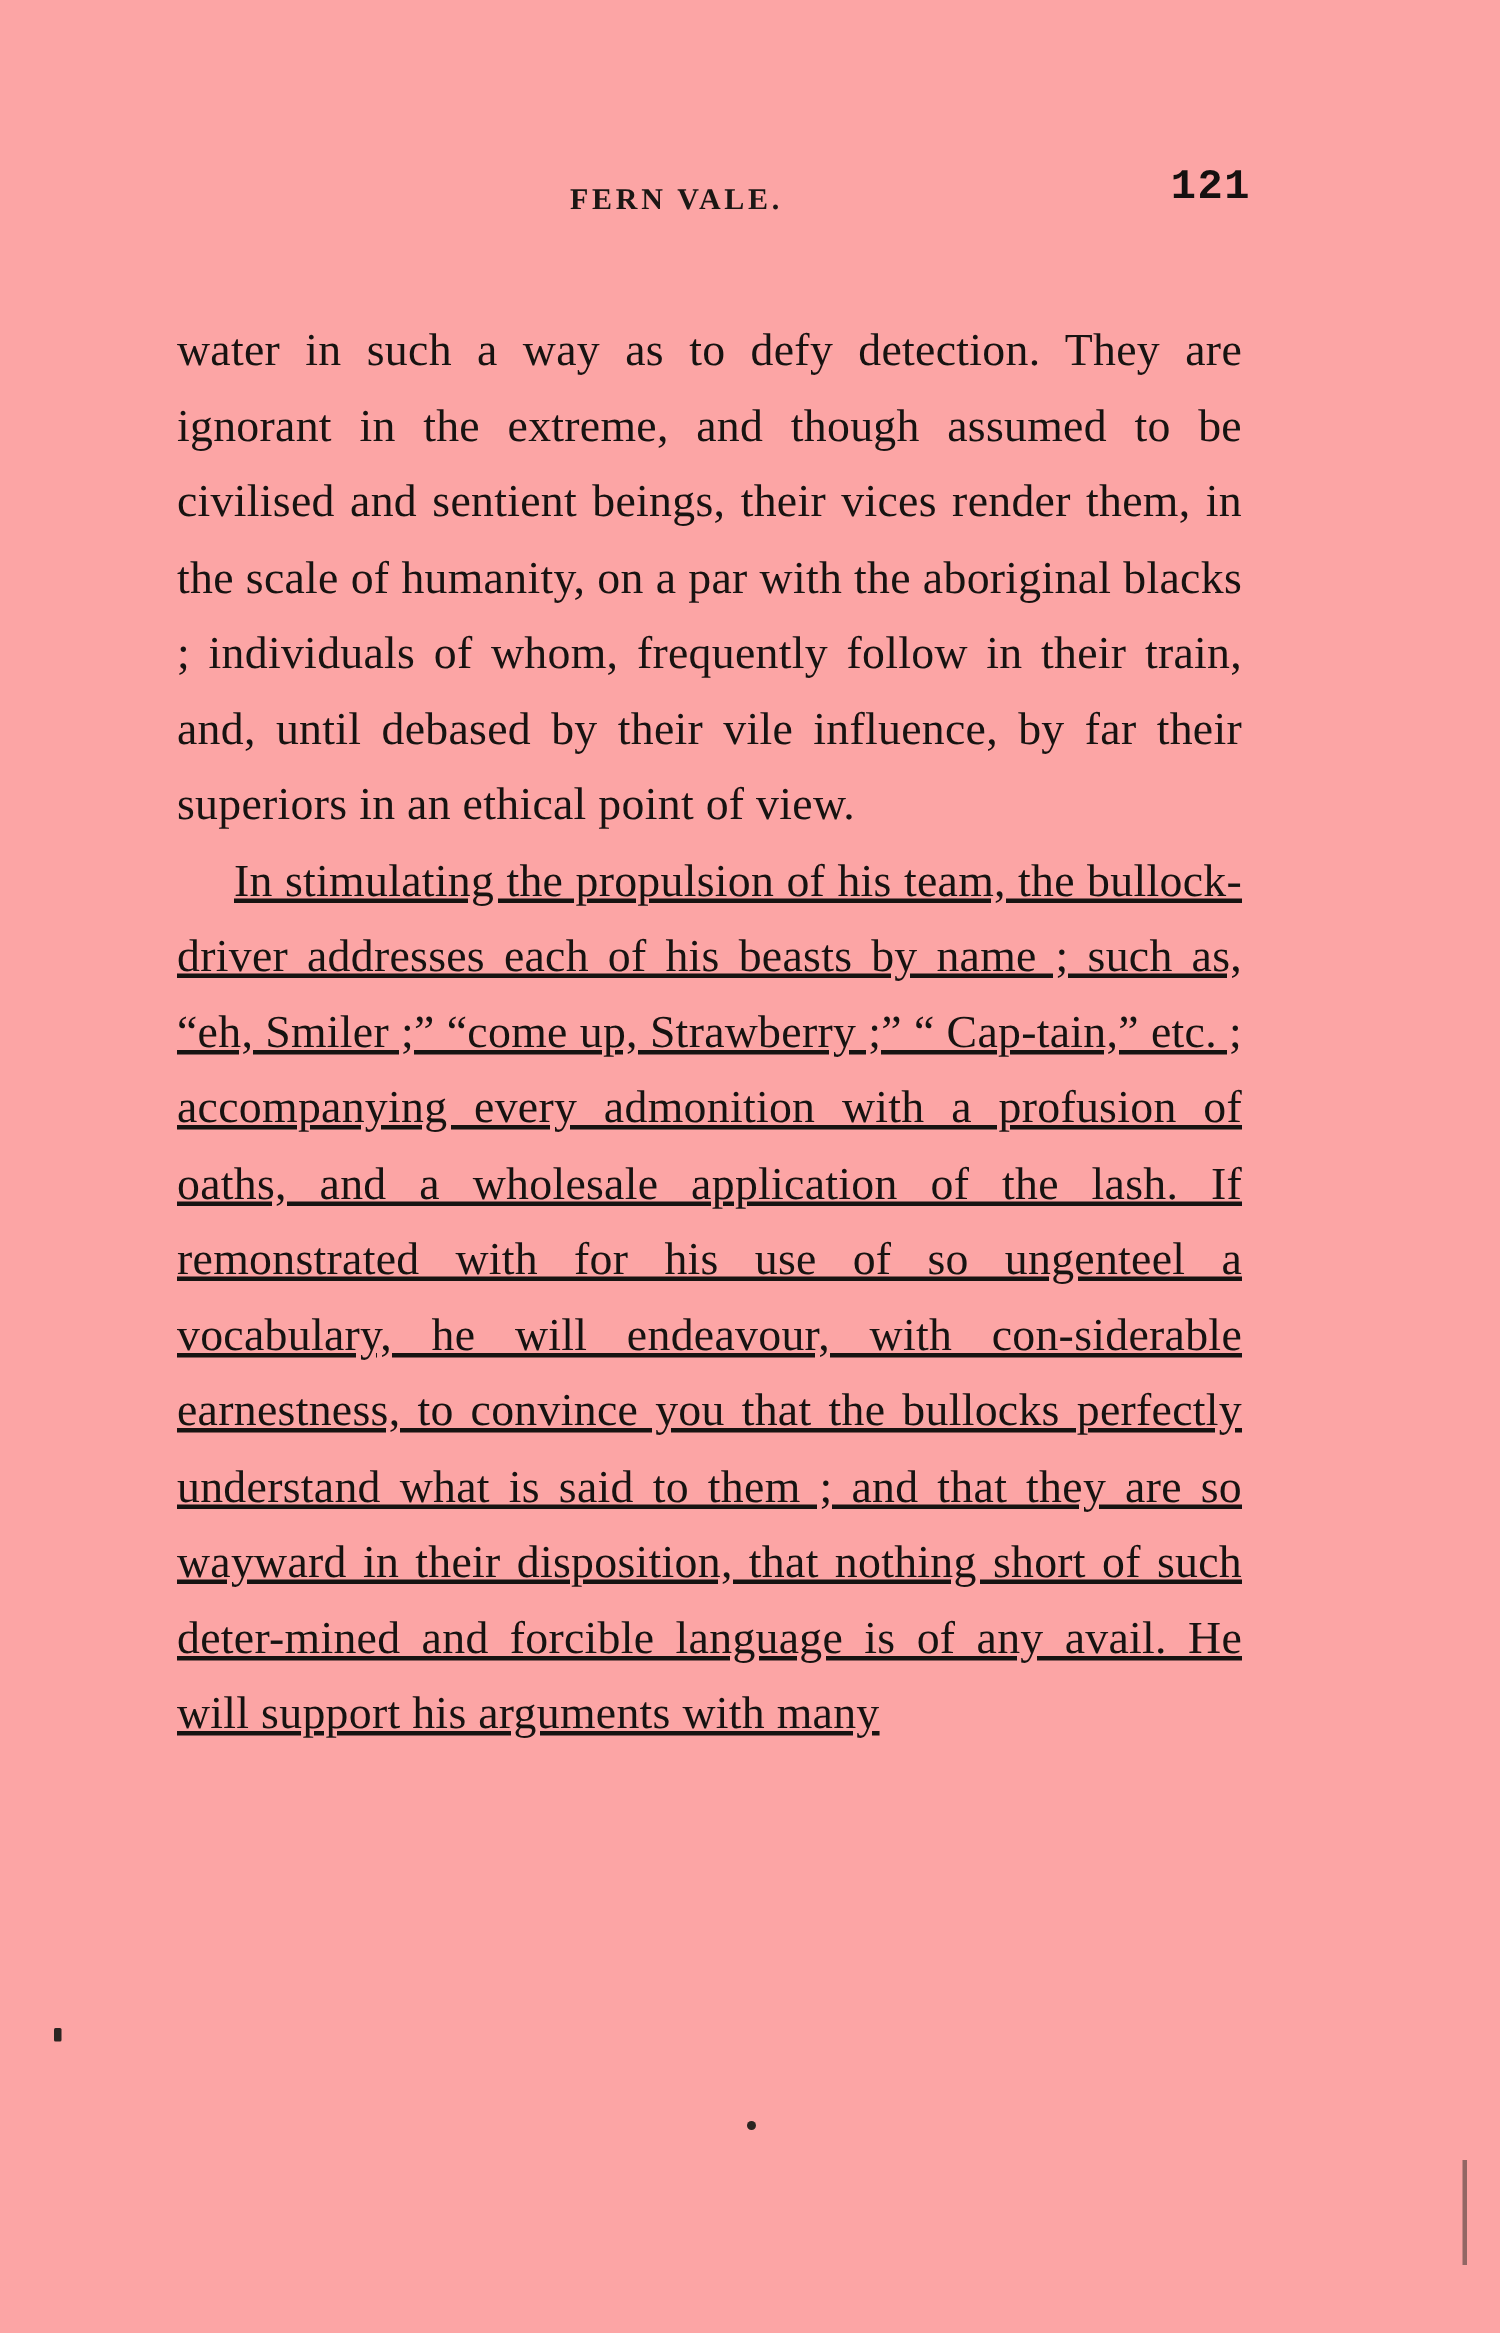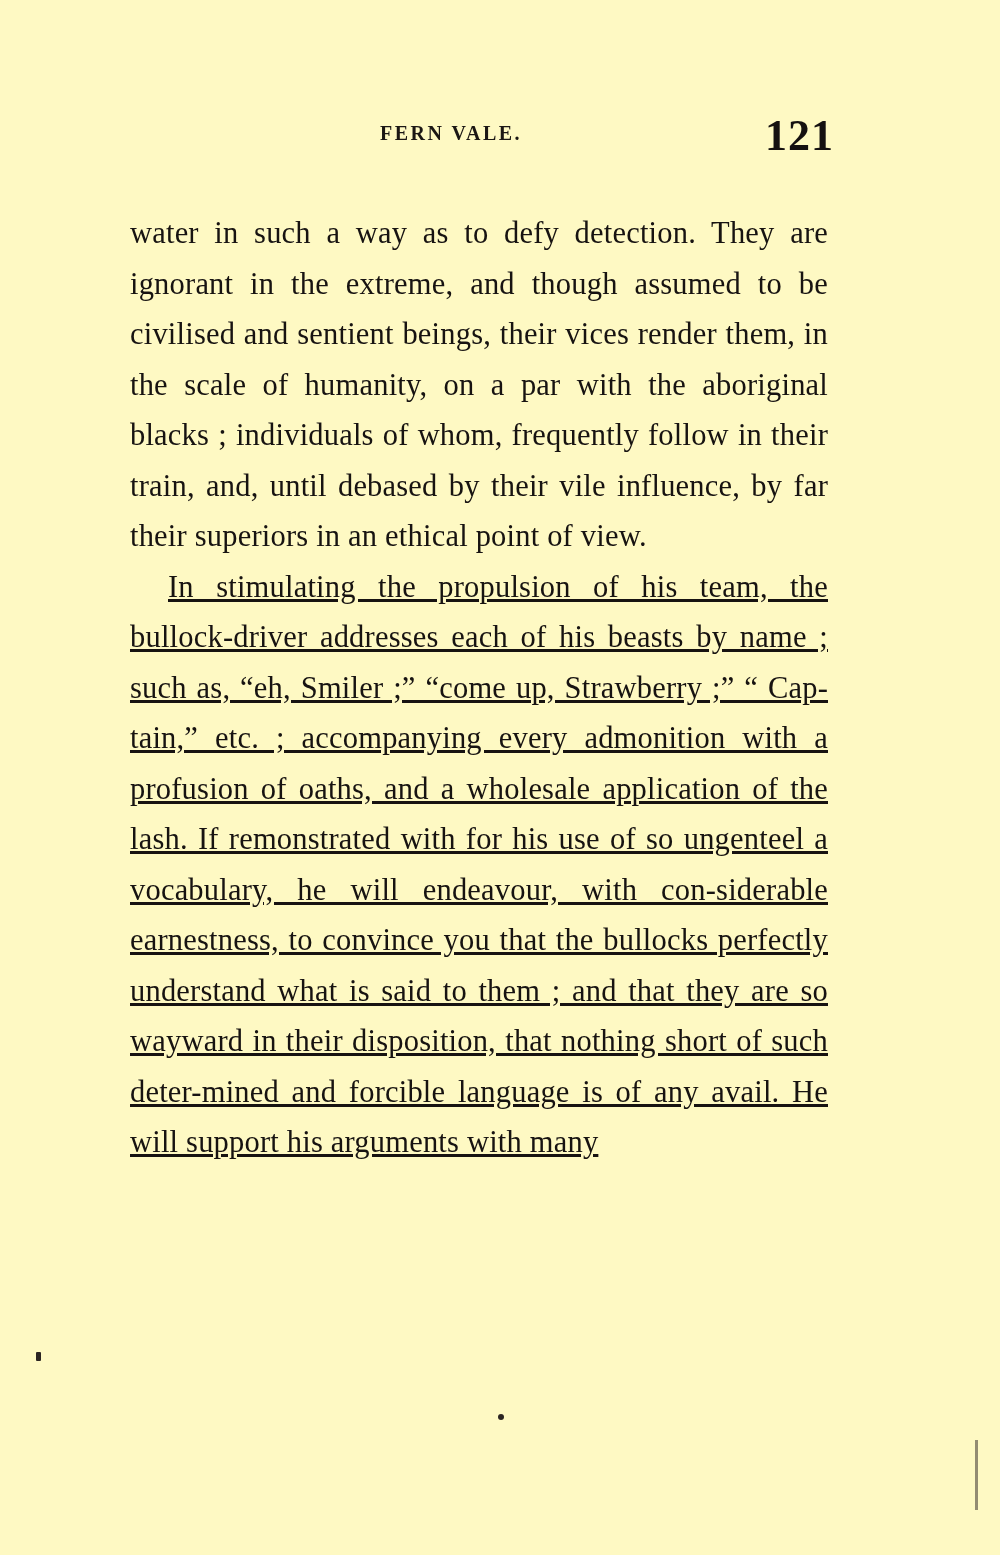--- a/index.html
+++ b/index.html
@@ -12,21 +12,21 @@
     height: 1555px;
     font-family: "Liberation Serif", serif;
     color: #14100d;
     position: relative;
     overflow: hidden;
   }
   .page {
     position: relative;
     width: 1000px;
     height: 1555px;
-    background: #fef9c3;
+    background: #fca5a5;
   }
   .page-inner {
     position: absolute;
     left: 118px;
     top: 110px;
     width: 710px;
   }
   .running-head {
     position: relative;
     height: 54px;
@@ -38,29 +38,28 @@
     font-family: "Liberation Serif", serif;
     font-size: 20px;
     letter-spacing: 2.5px;
     font-weight: 700;
     color: #1b1714;
   }
   .head-folio {
     position: absolute;
     right: -6px;
     top: 0px;
-    font-family: Liberation Serif, serif;
-    font-size: 44px;
+    font-family: Liberation Mono, monospace;
+    font-size: 28px;
     font-weight: 700;
     color: #151110;
     letter-spacing: 1px;
   }
   .body-text {
     margin-top: 44px;
-    margin-left: 12px;
   }
   p.para {
     margin: 0;
     font-size: 30.5px;
     line-height: 50.5px;
     text-align: justify;
     color: #171311;
     letter-spacing: 0.2px;
   }
   p.para + p.para {

